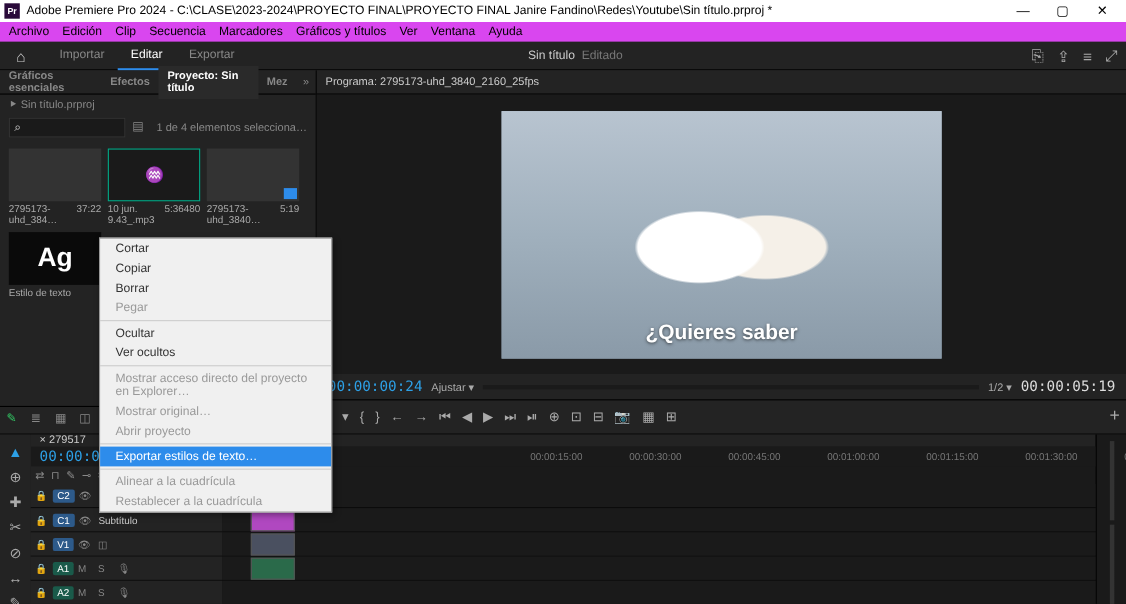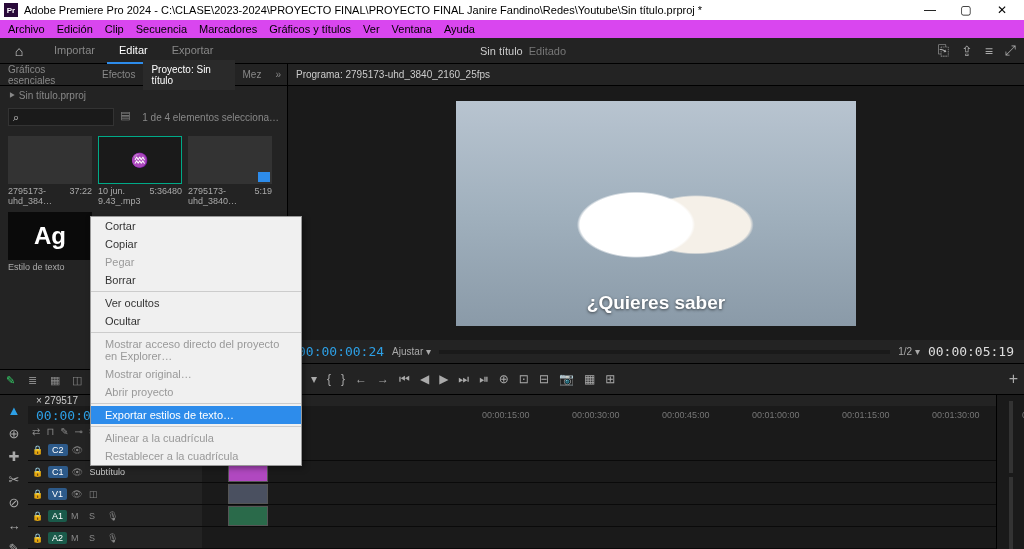--- a/index.html
+++ b/index.html
@@ -23,21 +23,21 @@
 .workspacebar .tabs .tab.active { color: #fff; border-bottom: 2px solid #2d8ceb; }
 .workspacebar .center { position: absolute; left: 50%; transform: translateX(-50%); display: flex; gap: 6px; align-items: center; }
 .workspacebar .center .title { color: #ccc; margin-left: 22px; }
 .workspacebar .center .status { color: #777; }
 .workspacebar .right { margin-left: auto; display: flex; gap: 12px; align-items: center; font-size: 14px; color: #aaa; }
 
 
 .panels { display: flex; height: 330px; background: #232323; }
 .leftpanel { width: 288px; border-right: 1px solid #000; display: flex; flex-direction: column; background: #232323; }
 .leftpanel .paneltabs { display: flex; height: 22px; align-items: center; border-bottom: 1px solid #000; font-size: 10px; }
-.leftpanel .paneltabs .ptab { padding: 4px 8px; color: #888; }
+.leftpanel .paneltabs .ptab { padding: 4px 8px; color: #888; font-weight: bold; }
 .leftpanel .paneltabs .ptab.active { color: #fff; background: #2a2a2a; }
 .leftpanel .chev { margin-left: auto; padding: 0 6px; color: #888; }
 .leftpanel .projectpath { padding: 4px 8px; color: #888; font-size: 10px; }
 .leftpanel .searchrow { display: flex; align-items: center; padding: 2px 8px; gap: 6px; }
 .leftpanel .searchrow .search { flex: 1; background: #1a1a1a; border: 1px solid #333; height: 18px; display: flex; align-items: center; padding: 0 4px; }
 .leftpanel .searchrow .iconbtn { width: 16px; height: 16px; color: #888; }
 .leftpanel .selcount { color: #888; font-size: 10px; }
 .leftpanel .bins { display: flex; flex-wrap: wrap; gap: 6px; padding: 8px; }
 .bin { width: 84px; display: flex; flex-direction: column; }
 .bin .thumb { width: 84px; height: 48px; background: #333; position: relative; display: flex; align-items: center; justify-content: center; }
@@ -353,25 +353,25 @@
   </div>
   <div class="audiometer">
     <div class="bar"></div>
       <div class="bar"></div>
   </div>
 </div>
 
 <div class="ctxmenu" id="ctxmenu">
     <div class="mi">Cortar</div>
     <div class="mi">Copiar</div>
+    <div class="mi">Borrar</div>
     <div class="mi disabled">Pegar</div>
-    <div class="mi">Borrar</div>
     <hr>
+    <div class="mi">Ocultar</div>
     <div class="mi">Ver ocultos</div>
-    <div class="mi">Ocultar</div>
     <hr>
     <div class="mi disabled">Mostrar acceso directo del proyecto en Explorer…</div>
     <div class="mi disabled">Mostrar original…</div>
     <div class="mi disabled">Abrir proyecto</div>
     <hr>
     <div class="mi hl">Exportar estilos de texto…</div>
     <hr>
     <div class="mi disabled">Alinear a la cuadrícula</div>
     <div class="mi disabled">Restablecer a la cuadrícula</div>
   </div>

